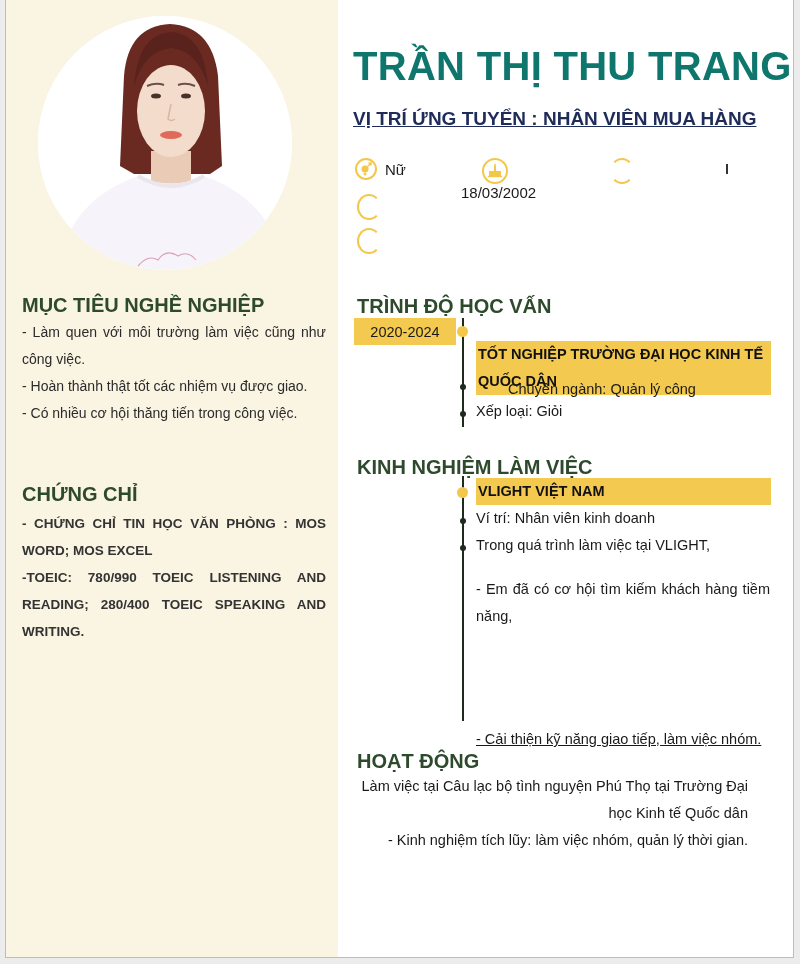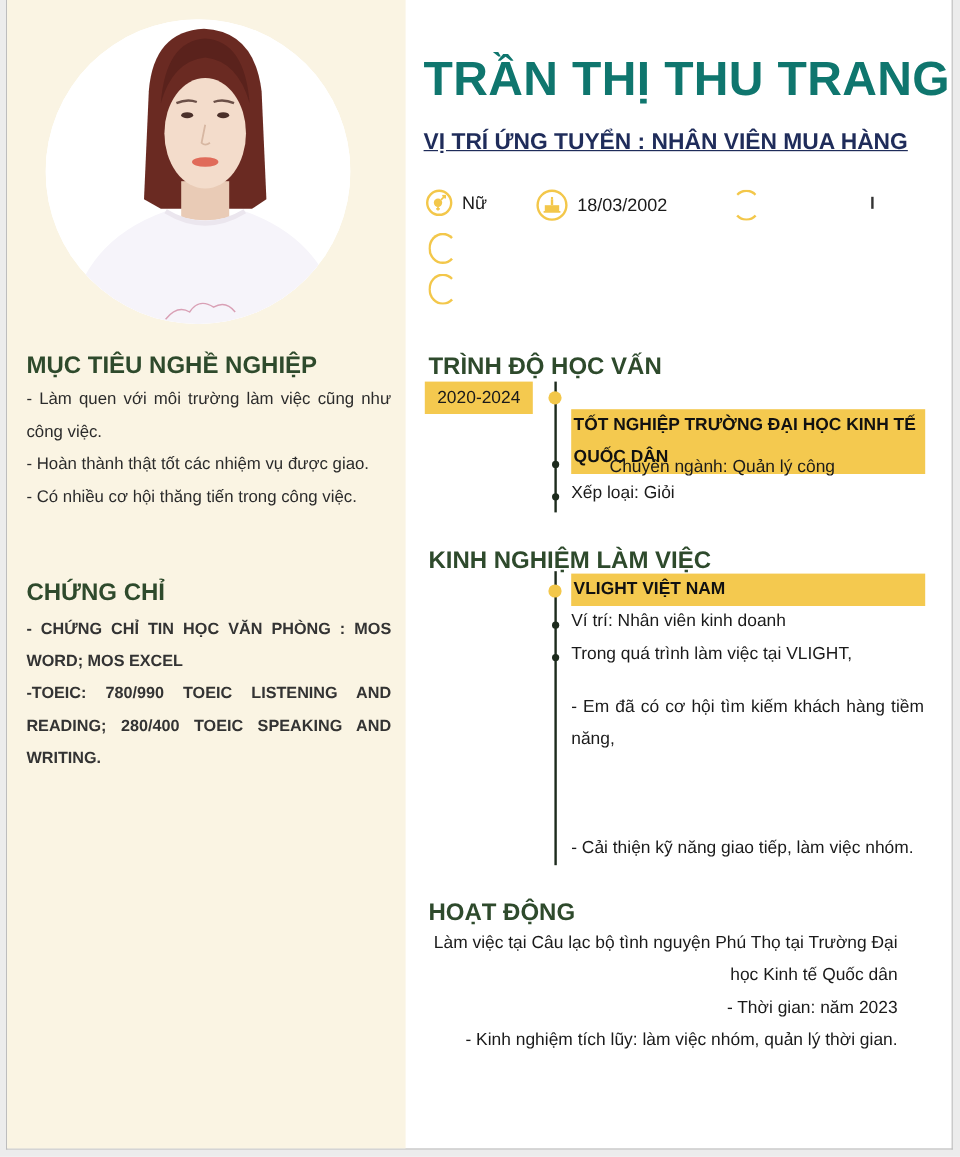--- a/index.html
+++ b/index.html
@@ -43,21 +43,21 @@
   }
   .icon-partial {
     position:absolute; width:24px; height:26px; border-radius:50%;
     border-top:2px solid #f3c74a; border-bottom:2px solid #f3c74a;
     border-left:2px solid transparent; border-right:2px solid transparent; box-sizing:border-box;
   }
   .icon-partial.left-side { border-left:2px solid #f3c74a; }
 
   .rsec-title { position:absolute; left:347px; font-size:20px; font-weight:bold; color:#2e4a2c; margin:4px; }
   .year-box {
-    position:absolute; left:348px; top:318px; width:90px; height:27px; background:#f4c94f;
+    position:absolute; left:348px; top:318px; width:102px; height:27px; background:#f4c94f;
     font-size:14.5px; color:#1a1a1a; display:flex; align-items:center; justify-content:center;
   }
   .tl-line { position:absolute; left:456px; width:1.5px; background:#1d2b1d; }
   .dot-big { position:absolute; left:451px; width:11px; height:11px; border-radius:50%; background:#f3c74a; }
   .dot-small { position:absolute; left:454px; width:6px; height:6px; border-radius:50%; background:#1d2b1d; }
   .hl-box {
     position:absolute; left:470px; background:#f4c94f; font-weight:bold; font-size:14.5px; color:#111;
     padding:0 4px 0 2px; line-height:27px; box-sizing:border-box;
   }
   .rtext { position:absolute; left:470px; font-size:14.5px; color:#1a1a1a; line-height:27px; margin:0; }
@@ -122,21 +122,21 @@
     <span class="icon-circle">
       <svg width="14" height="14" viewBox="0 0 14 14">
           <circle cx="6" cy="7" r="3.5" fill="#f3c74a"></circle>
           <path d="M8.5 4.5 L12 1 M9.5 1 H12 V3.5" stroke="#f3c74a" stroke-width="1.4" fill="none"></path>
           <path d="M6 10.5 V13.5 M4.5 12 H7.5" stroke="#f3c74a" stroke-width="1.4"></path>
         </svg>
     </span>
     <span>Nữ</span>
   </div>
 
-  <div class="info-row" style="left:441px; top:158px;">
+  <div class="info-row" style="left:455px; top:158px;flex-direction:column;">
     <span class="icon-circle" style="width:26px;height:26px;">
       <svg width="16" height="14" viewBox="0 0 16 14">
           <rect x="2" y="7" width="12" height="5" fill="#f3c74a"></rect>
           <path d="M1 12.5 H15" stroke="#f3c74a" stroke-width="1.4"></path>
           <rect x="7" y="2" width="2" height="5" fill="#f3c74a"></rect>
           <circle cx="8" cy="1" r="1" fill="#f3c74a"></circle>
         </svg>
     </span>
     <span>18/03/2002</span>
   </div>
@@ -158,21 +158,20 @@
 
   <h2 class="rsec-title" style="top:452px;">KINH NGHIỆM LÀM VIỆC</h2>
   <div class="tl-line" style="top:476px; height:245px;"></div>
   <div class="dot-big" style="top:487px;"></div>
   <div class="hl-box" style="top:478px; width:295px;">VLIGHT VIỆT NAM</div>
   <div class="dot-small" style="top:518px;"></div>
   <div class="rtext" style="top:505px;">Ví trí: Nhân viên kinh doanh</div>
   <div class="dot-small" style="top:545px;"></div>
   <div class="rtext" style="top:532px;">Trong quá trình làm việc tại VLIGHT,</div>
   <div class="rtext just" style="top:576px;">- Em đã có cơ hội tìm kiếm khách hàng tiềm năng,</div>
-  <div class="rtext just" style="top:694px;">- Cải thiện kỹ năng giao tiếp, làm việc nhóm.</div>
+  <div class="rtext just" style="top:726px;text-decoration:underline;">- Cải thiện kỹ năng giao tiếp, làm việc nhóm.</div>
 
   <h2 class="rsec-title" style="top:746px;">HOẠT ĐỘNG</h2>
   <div class="act" style="position:absolute; left:347px; top:773px; width:395px;">
     <p>Làm việc tại Câu lạc bộ tình nguyện Phú Thọ tại Trường Đại học Kinh tế Quốc dân</p>
-    <p>- Thời gian: năm 2023</p>
     <p>- Kinh nghiệm tích lũy: làm việc nhóm, quản lý thời gian.</p>
   </div>
 </div>
 
 </body></html>

